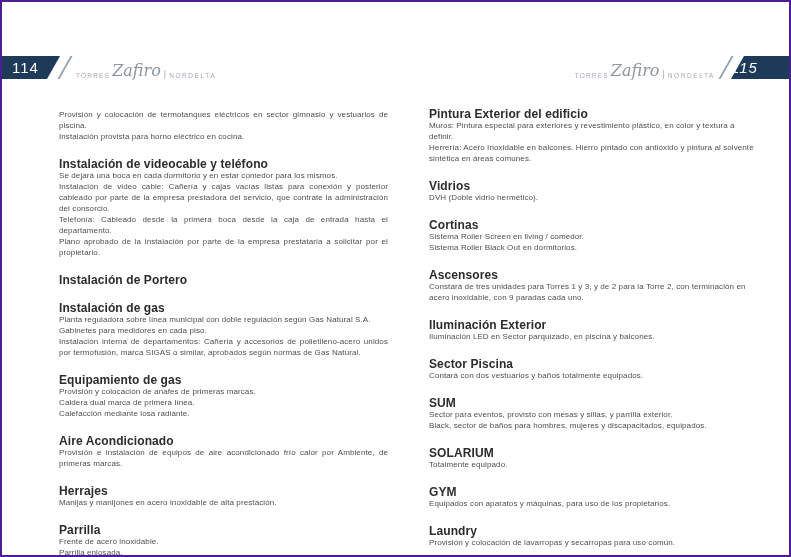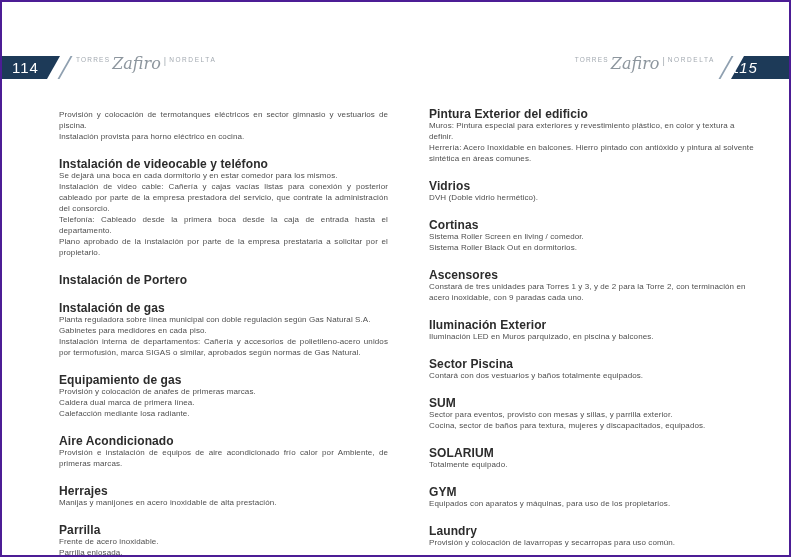--- a/index.html
+++ b/index.html
@@ -26,21 +26,21 @@
                  clip-path:polygon(13px 0,100% 0,100% 100%,0 100%);font-style:italic; }
   .slash {
     position:absolute; top:54px; width:2px; height:23px;
     background:#8fa0b0; transform:skewX(-29.5deg);
   }
   .slash-left  { left:62px; }
   .slash-right { right:62px; }
 
   .brand {
     position:absolute; top:54px; height:23px;
-    display:flex; align-items:flex-start; white-space:nowrap;
+    display:flex; align-items:flex-end; white-space:nowrap;
   }
   .brand-left  { left:74px; }
   .brand-right { right:74px; }
   .brand .prefix {
     font-size:6.5px; letter-spacing:1.2px; text-transform:uppercase;
     color:#a3aab1;
   }
   .brand .name {
     font-family:"DejaVu Serif", serif; font-style:italic;
     font-size:16px; color:#8d969e; margin:0 3px 0 2px; line-height:1;
@@ -153,30 +153,30 @@
         <h3>Cortinas</h3>
         <p>Sistema Roller Screen en living / comedor.</p>
         <p>Sistema Roller Black Out en dormitorios.</p>
       </div>
       <div class="section">
         <h3>Ascensores</h3>
         <p>Constará de tres unidades para Torres 1 y 3, y de 2 para la Torre 2,  con terminación en acero inoxidable, con 9 paradas cada uno.</p>
       </div>
       <div class="section">
         <h3>Iluminación Exterior</h3>
-        <p>Iluminación LED en Muros parquizado, en piscina y balcones.</p>
+        <p>Iluminación LED en Sector parquizado, en piscina y balcones.</p>
       </div>
       <div class="section">
         <h3>Sector Piscina</h3>
         <p>Contará con dos vestuarios y baños totalmente equipados.</p>
       </div>
       <div class="section">
         <h3>SUM</h3>
         <p>Sector para eventos, provisto con mesas y sillas, y parrilla exterior.</p>
-        <p>Cocina, sector de baños para textura, mujeres y discapacitados, equipados.</p>
+        <p>Black, sector de baños para hombres, mujeres y discapacitados, equipados.</p>
       </div>
       <div class="section">
         <h3>SOLARIUM</h3>
         <p>Totalmente equipado.</p>
       </div>
       <div class="section">
         <h3>GYM</h3>
         <p>Equipados con aparatos y máquinas, para uso de los propietarios.</p>
       </div>
       <div class="section">

